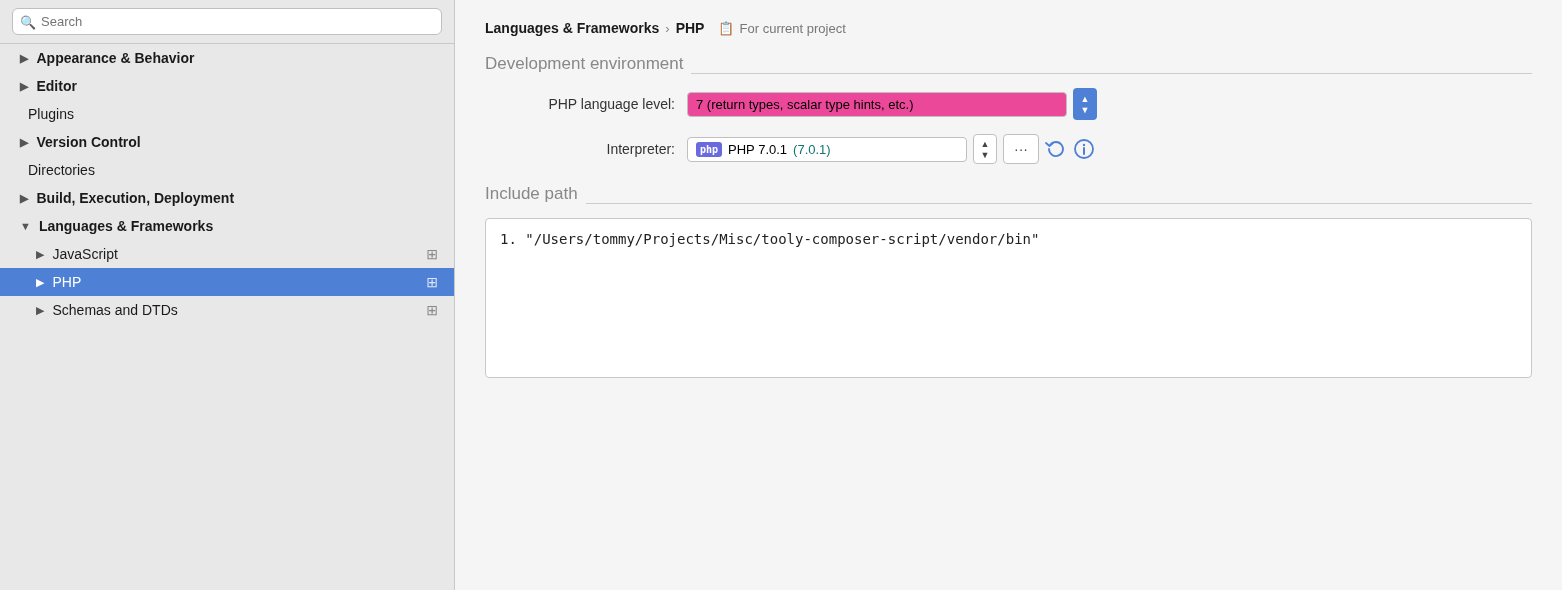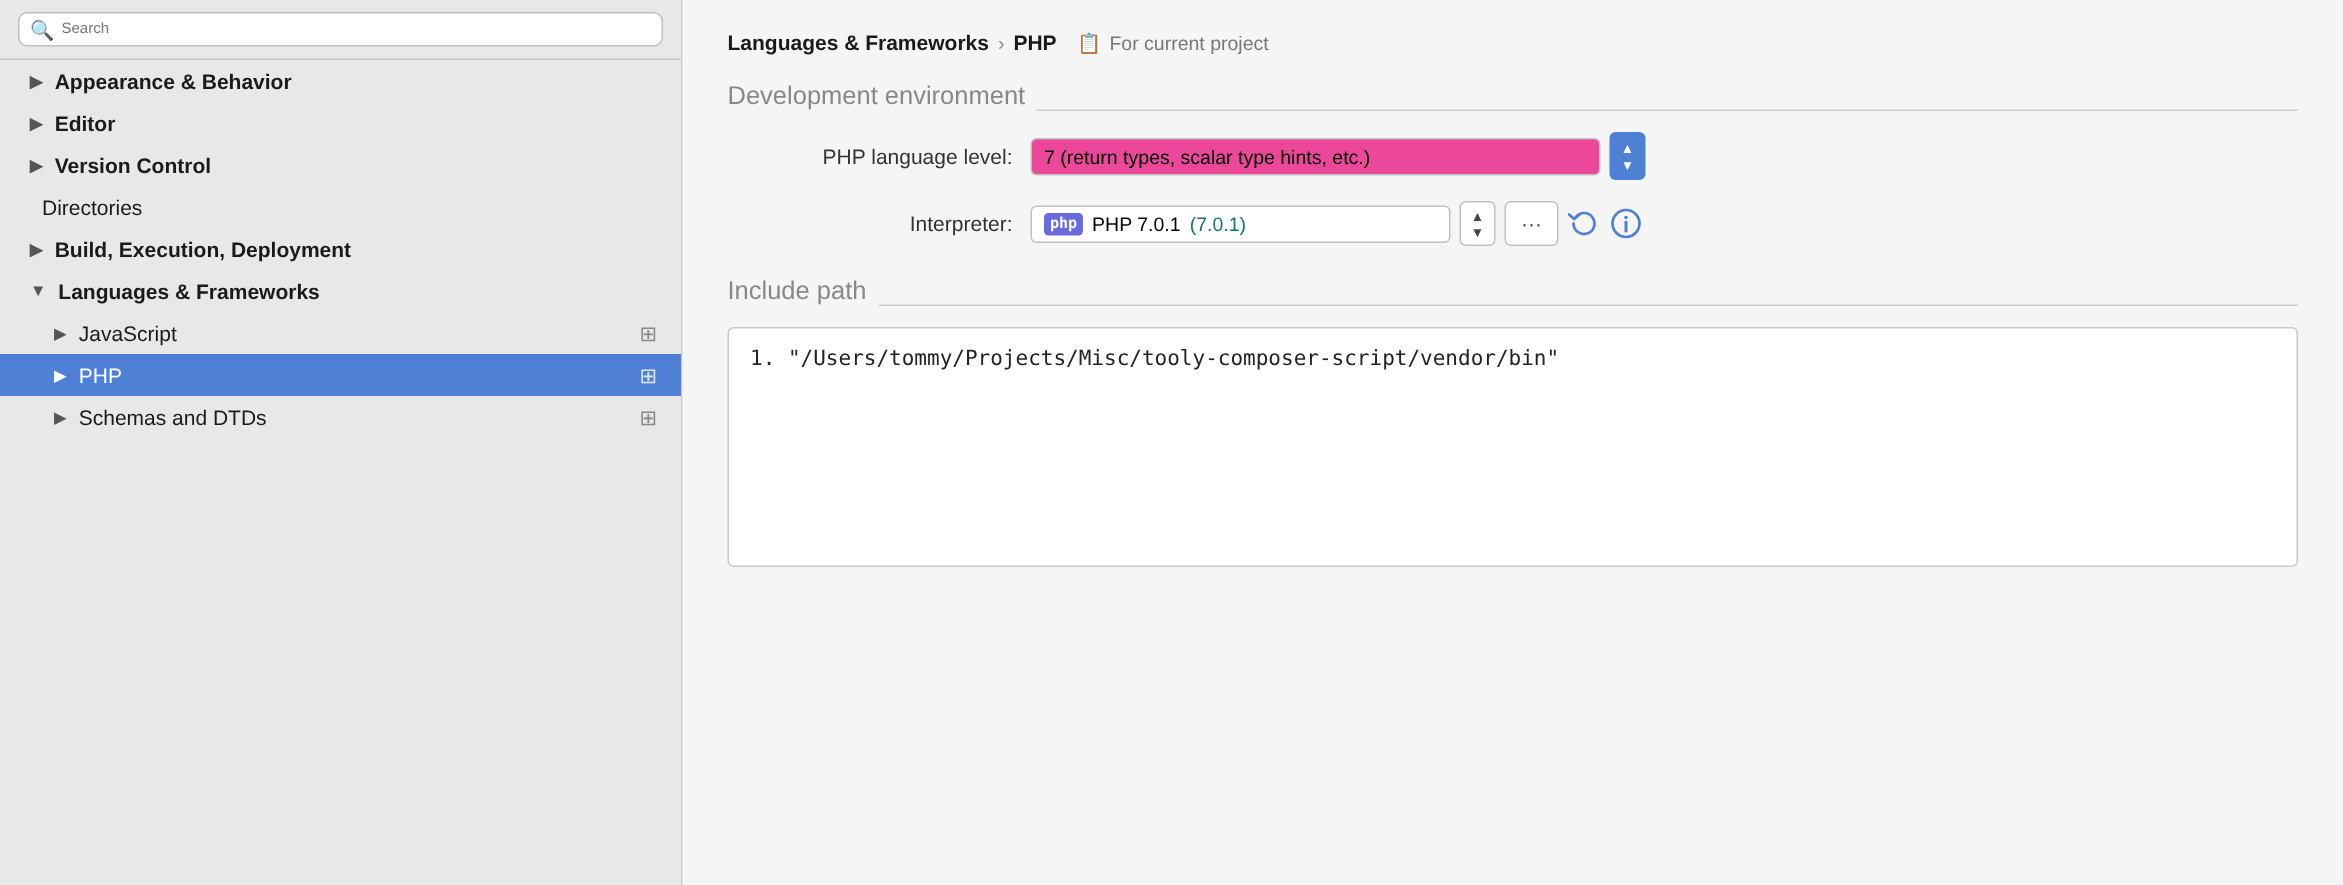--- a/index.html
+++ b/index.html
@@ -34,21 +34,21 @@
       position: relative;
       width: 100%;
     }
 
     .search-wrapper input {
       width: 100%;
       background: white;
       border: 1px solid #c0c0c0;
       border-radius: 6px;
       padding: 5px 10px 5px 28px;
-      font-size: 10px;
+      font-size: 13px;
       color: #aaa;
       outline: none;
     }
 
     .search-icon-wrap {
       position: absolute;
       left: 8px;
       top: 50%;
       transform: translateY(-50%);
       color: #999;
@@ -298,20 +298,24 @@
     </div>
   </div>
 
   <div class="nav-item bold">
     <span class="arrow">▶</span>
     <span>Appearance &amp; Behavior</span>
   </div>
   <div class="nav-item bold">
     <span class="arrow">▶</span>
     <span>Editor</span>
+  </div>
+  <div class="nav-item">
+    <span class="arrow"></span>
+    <span>Plugins</span>
   </div>
   <div class="nav-item bold">
     <span class="arrow">▶</span>
     <span>Version Control</span>
   </div>
   <div class="nav-item">
     <span class="arrow"></span>
     <span>Directories</span>
   </div>
   <div class="nav-item bold">

